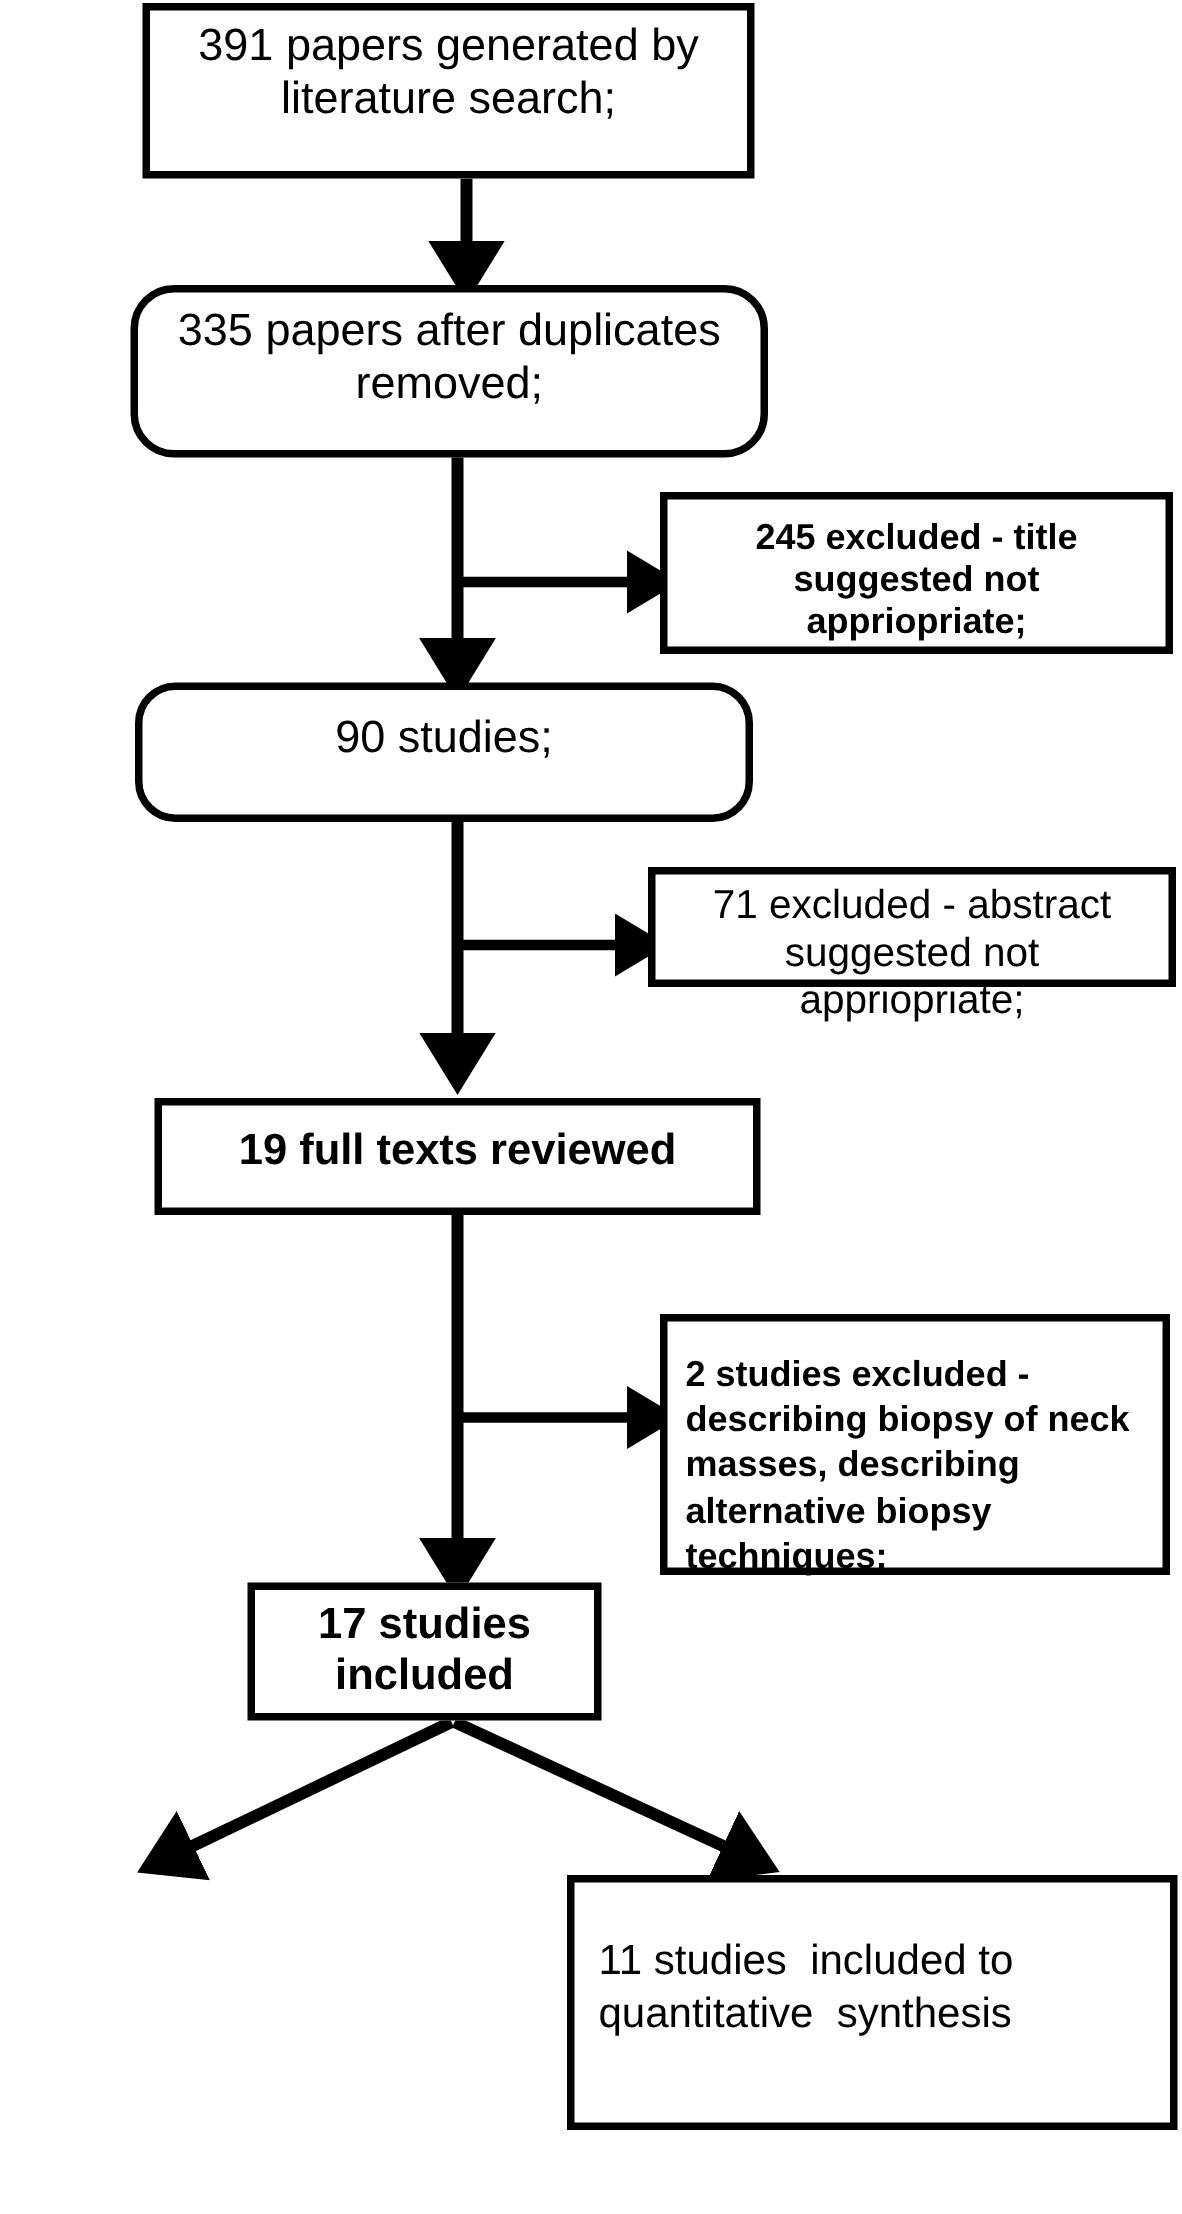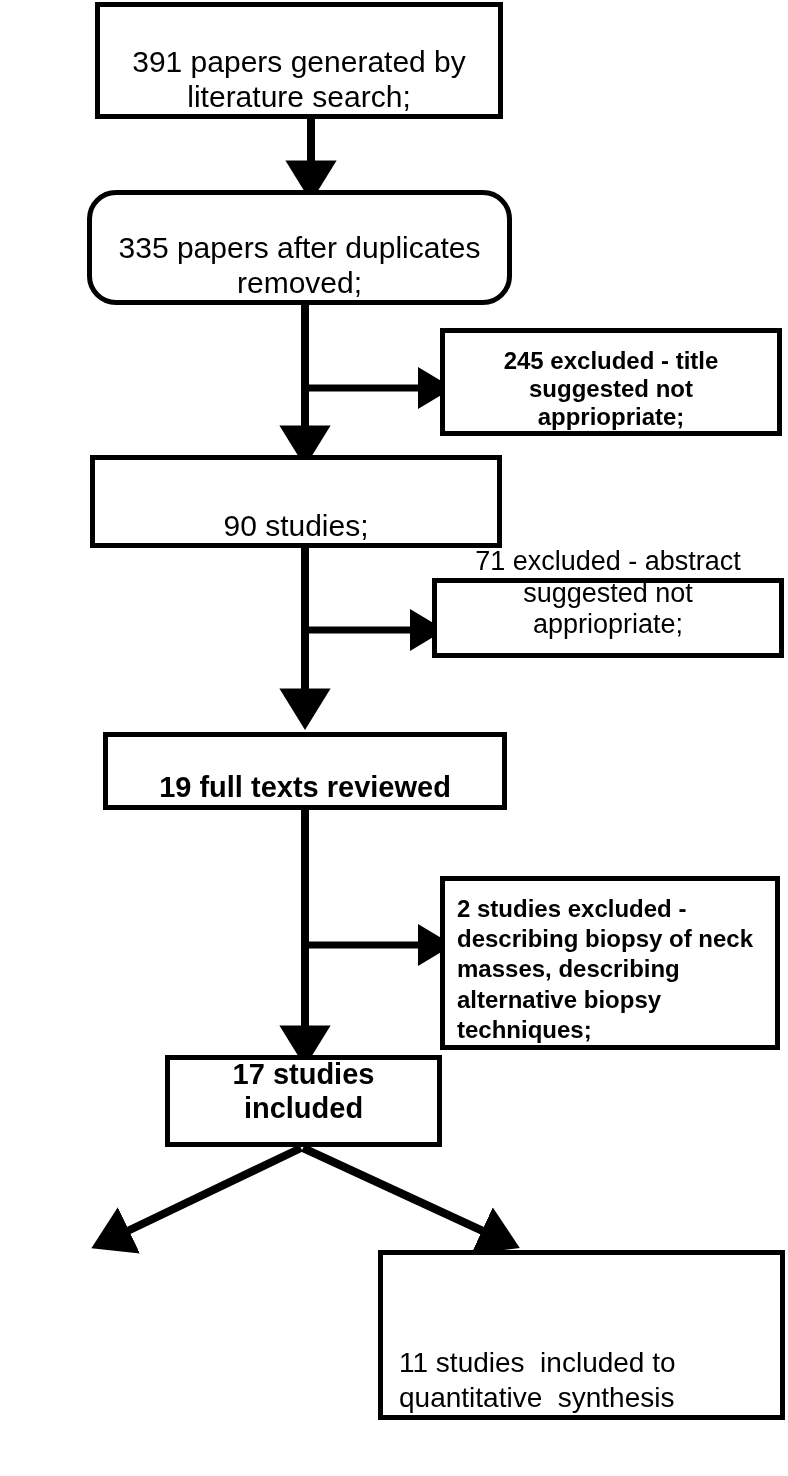--- a/index.html
+++ b/index.html
@@ -17,29 +17,29 @@
     color: #000000;
     overflow: hidden;
   }
   .node {
     position: absolute;
     box-sizing: border-box;
     background: #ffffff;
     border: 5px solid #000000;
     display: flex;
     flex-direction: column;
-    justify-content: flex-end;
+    justify-content: flex-start;
   }
   .node .txt {
     display: block;
     white-space: pre-wrap;
     line-height: 1.17;
   }
   .center .txt { text-align: center; }
-  .left .txt   { text-align: left; }
+  .left .txt   { text-align: left; margin-top: 12px; }
   .bold .txt   { font-weight: bold; }
   .reg .txt    { font-weight: normal; }
 
   
   #wires {
     position: absolute;
     left: 0;
     top: 0;
     width: 788px;
     height: 1476px;
@@ -89,21 +89,21 @@
     <span class="txt" style="font-size:30px;">335 papers after duplicates
 removed;</span>
   </div>
 
   <div class="node center bold" style="left:440px; top:328px; width:342px; height:108px; padding:12px 8px 0;">
     <span class="txt" style="font-size:24px;">245 excluded - title
 suggested not
 appriopriate;</span>
   </div>
 
-  <div class="node center reg" style="left:90px; top:455px; width:412px; height:93px; padding:14px 10px 0;">
+  <div class="node center reg" style="left:90px; top:455px; width:412px; height:93px; padding:14px 10px 0;border-radius:27px;">
     <span class="txt" style="font-size:30px;">90 studies;</span>
   </div>
 
   <div class="node center reg" style="left:432px; top:578px; width:352px; height:80px; padding:5px 8px 12px;">
     <span class="txt" style="font-size:27px;">71 excluded - abstract
 suggested not
 appriopriate;</span>
   </div>
 
   <div class="node center bold" style="left:103px; top:732px; width:404px; height:78px; padding:14px 10px 0;">
@@ -111,21 +111,21 @@
   </div>
 
   <div class="node left bold" style="left:440px; top:876px; width:340px; height:174px; padding:9px 10px 0 12px;">
     <span class="txt" style="font-size:24px; line-height:1.26;">2 studies excluded -
 describing biopsy of neck
 masses, describing
 alternative biopsy
 techniques;</span>
   </div>
 
-  <div class="node center bold" style="left:165px; top:1055px; width:277px; height:92px; padding:7px 6px 16px;">
+  <div class="node center bold" style="left:165px; top:1055px; width:236px; height:92px; padding:7px 6px 16px;">
     <span class="txt" style="font-size:29px;">17 studies
 included</span>
   </div>
 
 
   <div class="node left reg" style="left:378px; top:1250px; width:407px; height:170px; padding:22px 8px 0 16px;">
     <span class="txt" style="font-size:28px; line-height:1.25;">11 studies  included to
 quantitative  synthesis</span>
   </div>
 

